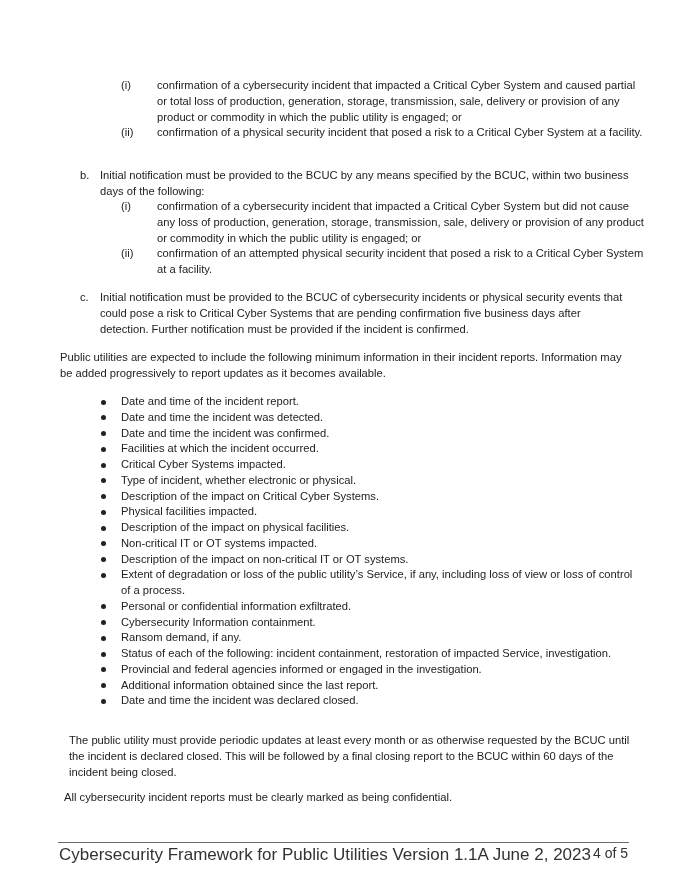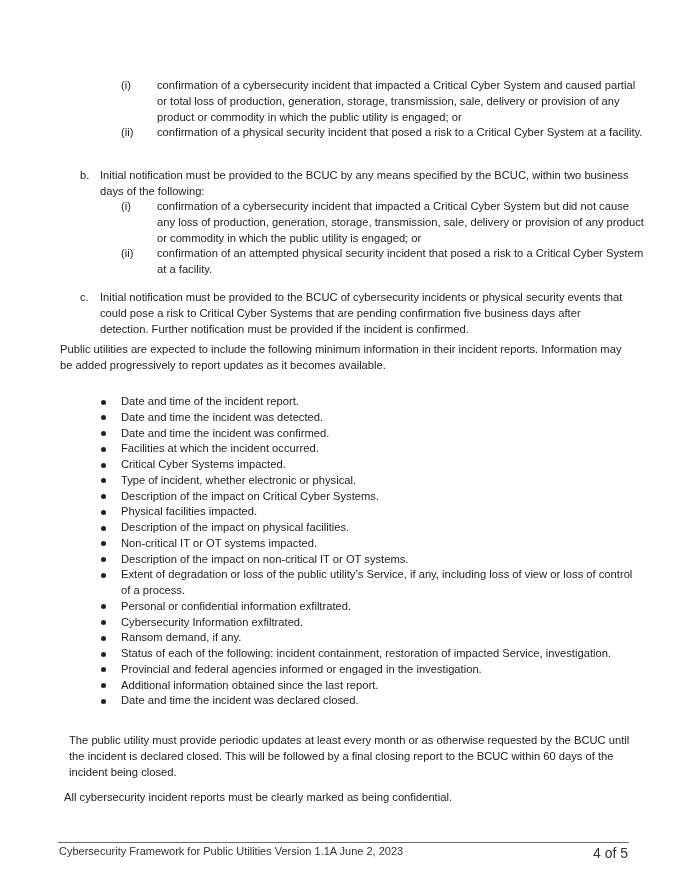--- a/index.html
+++ b/index.html
@@ -11,21 +11,21 @@
     .roman-num { position: absolute; left: 0; top: 0; }
     .roman-text { position: absolute; left: 36px; width: 490px; }
     .letter-item { position: absolute; left: 80px; width: 552px; }
     .letter-label { position: absolute; left: 0; top: 0; }
     .letter-text { position: absolute; left: 20px; width: 532px; }
     .para { position: absolute; left: 60px; width: 575px; line-height: 15.8px; }
     .bullets { position: absolute; left: 100px; top: 394px; width: 540px; margin: 0; padding: 0; list-style: none; }
     .bullets li { position: relative; padding-left: 21px; line-height: 15.75px; }
     .bullets li .dot { position: absolute; left: 1px; top: 5.5px; width: 5px; height: 5px; border-radius: 50%; background: #222; }
     .footer-rule { position: absolute; left: 58px; top: 842px; width: 571px; height: 0; border-top: 1px solid #6b6b6b; }
-    .footer-left { position: absolute; left: 59px; top: 845px; font-size: 11px; color: #333; }
+    .footer-left { position: absolute; left: 59px; top: 845px; font-size: 17px; color: #333; }
     .footer-right { position: absolute; right: 60px; top: 845px; font-size: 14px; color: #333; }
   </style>
 </head>
 <body>
 
 <div class="page">
 
   <div class="roman-item line-block" style="top:78px;">
     <span class="roman-num">(i)</span>
     <span class="roman-text">confirmation of a cybersecurity incident that impacted a Critical Cyber System and caused partial or total loss of production, generation, storage, transmission, sale, delivery or provision of any product or commodity in which the public utility is engaged; or</span>
@@ -46,37 +46,37 @@
   <div class="roman-item line-block" style="top:246px;">
     <span class="roman-num">(ii)</span>
     <span class="roman-text">confirmation of an attempted physical security incident that posed a risk to a Critical Cyber System at a facility.</span>
   </div>
 
   <div class="letter-item line-block" style="top:290px;">
     <span class="letter-label">c.</span>
     <span class="letter-text">Initial notification must be provided to the BCUC of cybersecurity incidents or physical security events that could pose a risk to Critical Cyber Systems that are pending confirmation five business days after detection. Further notification must be provided if the incident is confirmed.</span>
   </div>
 
-  <p class="para" style="top:342px; margin:0;">Public utilities are expected to include the following minimum information in their incident reports. Information may be added progressively to report updates as it becomes available.</p>
+  <p class="para" style="top:350px; margin:0;">Public utilities are expected to include the following minimum information in their incident reports. Information may be added progressively to report updates as it becomes available.</p>
 
   <ul class="bullets">
     <li><span class="dot"></span><span>Date and time of the incident report.</span></li>
     <li><span class="dot"></span><span>Date and time the incident was detected.</span></li>
     <li><span class="dot"></span><span>Date and time the incident was confirmed.</span></li>
     <li><span class="dot"></span><span>Facilities at which the incident occurred.</span></li>
     <li><span class="dot"></span><span>Critical Cyber Systems impacted.</span></li>
     <li><span class="dot"></span><span>Type of incident, whether electronic or physical.</span></li>
     <li><span class="dot"></span><span>Description of the impact on Critical Cyber Systems.</span></li>
     <li><span class="dot"></span><span>Physical facilities impacted.</span></li>
     <li><span class="dot"></span><span>Description of the impact on physical facilities.</span></li>
     <li><span class="dot"></span><span>Non-critical IT or OT systems impacted.</span></li>
     <li><span class="dot"></span><span>Description of the impact on non-critical IT or OT systems.</span></li>
     <li><span class="dot"></span><span>Extent of degradation or loss of the public utility’s Service, if any, including loss of view or loss of control of a process.</span></li>
     <li><span class="dot"></span><span>Personal or confidential information exfiltrated.</span></li>
-    <li><span class="dot"></span><span>Cybersecurity Information exfiltrated.</span></li>
+    <li><span class="dot"></span><span>Cybersecurity Information containment.</span></li>
     <li><span class="dot"></span><span>Ransom demand, if any.</span></li>
     <li><span class="dot"></span><span>Status of each of the following: incident containment, restoration of impacted Service, investigation.</span></li>
     <li><span class="dot"></span><span>Provincial and federal agencies informed or engaged in the investigation.</span></li>
     <li><span class="dot"></span><span>Additional information obtained since the last report.</span></li>
     <li><span class="dot"></span><span>Date and time the incident was declared closed.</span></li>
   </ul>
 
   <p class="para" style="top:724px; margin:9px;">The public utility must provide periodic updates at least every month or as otherwise requested by the BCUC until the incident is declared closed. This will be followed by a final closing report to the BCUC within 60 days of the incident being closed.</p>
 
   <p class="para" style="top:786px; margin:4px;">All cybersecurity incident reports must be clearly marked as being confidential.</p>

